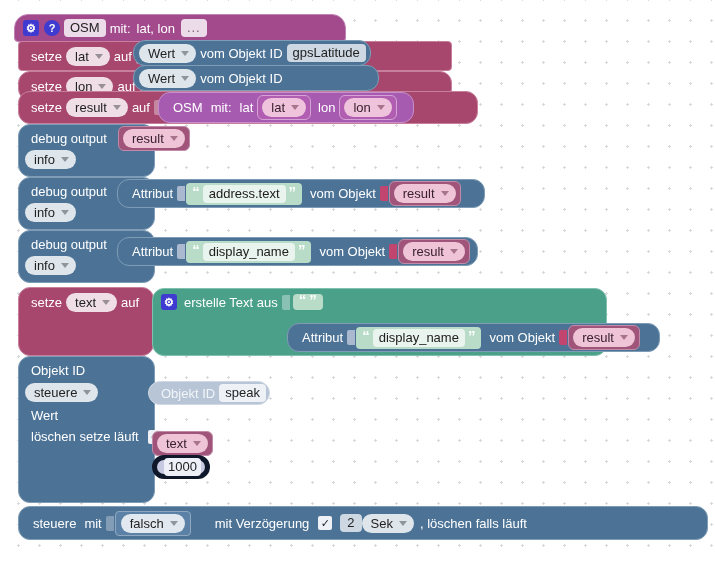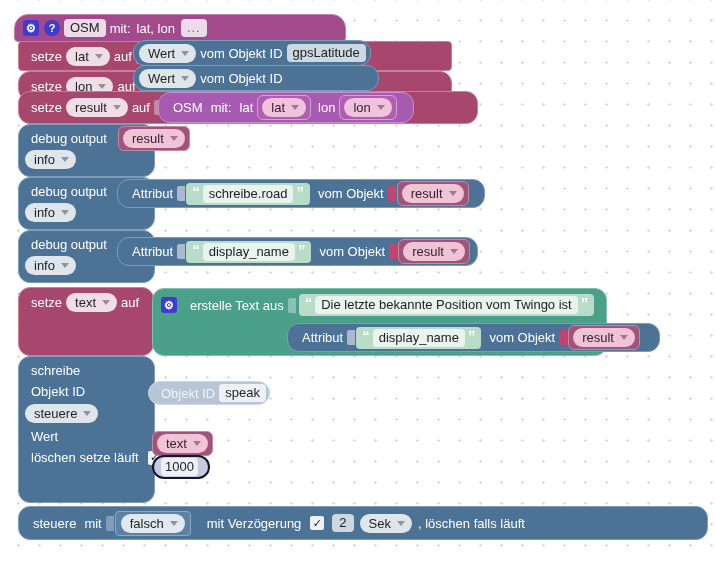--- a/index.html
+++ b/index.html
@@ -214,21 +214,21 @@
         <i class="caret"></i>
       </span>
     </div>
   </div>
   <div class="blk blueblk" style="left:117px;top:179px;width:368px;height:29px">
     <div class="row" style="height:100%;padding-left:10px">
       <span class="lbl">Attribut</span>
       <span class="plug blue"></span>
       <span class="strblk">
         <span class="quote">“</span>
-        <span class="fld">schreibe.road</span>
+        <span class="fld">address.text</span>
         <span class="quote">”</span>
       </span>
       <span class="lbl" style="padding-left:8px">vom Objekt</span>
       <span class="plug pink"></span>
       <span class="varblk">
         <span class="dd">
           <span>result</span>
           <i class="caret"></i>
         </span>
       </span>
@@ -273,25 +273,24 @@
         <span>text</span>
         <i class="caret"></i>
       </span>
       <span class="lbl">auf</span>
     </div>
   </div>
 
   <div class="blk greenblk" style="left:152px;top:288px;width:455px;height:68px">
     <div class="row" style="padding:5px 0 0 8px">
       <span class="icn gear">⚙</span>
-      <span class="lbl" style="padding-left:13px">erstelle Text aus</span>
+      <span class="lbl" style="padding-left:7px">erstelle Text aus</span>
       <span class="plug"></span>
       <span class="strblk" style="margin-left:2px">
         <span class="quote">“</span>
-        <span class="fld">Die letzte bekannte Position vom Twingo ist</span>
         <span class="quote">”</span>
       </span>
     </div>
   </div>
 
   <div class="blk blueblk" style="left:287px;top:323px;width:373px;height:29px">
     <div class="row" style="height:100%;padding-left:10px">
       <span class="lbl">Attribut</span>
       <span class="plug blue"></span>
       <span class="strblk">
@@ -305,23 +304,20 @@
         <span class="dd">
           <span>result</span>
           <i class="caret"></i>
         </span>
       </span>
     </div>
   </div>
 
   <div class="blk blueblk" style="left:18px;top:356px;width:137px;height:147px">
     <div class="row" style="padding:6px 0 0 8px">
-      <span class="lbl">schreibe</span>
-    </div>
-    <div class="row" style="padding:6px 0 0 8px">
       <span class="lbl">Objekt ID</span>
     </div>
     <div class="row" style="padding:5px 0 0 6px">
       <span class="dd">
         <span>steuere</span>
         <i class="caret"></i>
       </span>
     </div>
     <div class="row" style="padding:6px 0 0 8px">
       <span class="lbl">Wert</span>
@@ -339,41 +335,41 @@
     </div>
   </div>
 
   <div class="varblk" style="position:absolute;left:152px;top:431px">
     <span class="dd">
       <span>text</span>
       <i class="caret"></i>
     </span>
   </div>
 
-  <div class="blk" style="left:152px;top:455px;width:58px;height:24px;background:#c7c9e0;border:2px solid #0f172a">
+  <div class="blk" style="left:152px;top:455px;width:58px;height:24px;background:#c7c9e0;border:5px solid #0f172a">
     <div class="row" style="height:100%;padding-left:7px">
       <span class="fld" style="background:#eef0f8;padding:1px 4px">1000</span>
     </div>
   </div>
 
   <div class="blk blueblk" style="left:18px;top:506px;width:690px;height:34px">
     <div class="row" style="height:100%;padding-left:10px">
       <span class="lbl">steuere</span>
       <span class="lbl">mit</span>
       <span class="plug blue" style="background:rgba(255,255,255,.30)"></span>
       <span class="blk" style="position:relative;left:0;top:0;display:inline-flex;align-items:center;background:#5b82a6;border:1px solid #8fa8c0;padding:2px 5px;border-radius:4px">
         <span class="dd">
           <span>falsch</span>
           <i class="caret"></i>
         </span>
       </span>
-      <span class="lbl" style="padding-left:16px">mit Verzögerung</span>
+      <span class="lbl" style="padding-left:24px">mit Verzögerung</span>
       <span class="cbx">✓</span>
       <span class="fld softer" style="margin-left:8px;padding:1px 7px">2</span>
-      <span class="dd" style="margin-left:6px">
+      <span class="dd" style="">
         <span>Sek</span>
         <i class="caret"></i>
       </span>
       <span class="lbl" style="padding-left:6px">, löschen falls läuft</span>
 
     </div>
   </div>
 
 </div>
 

